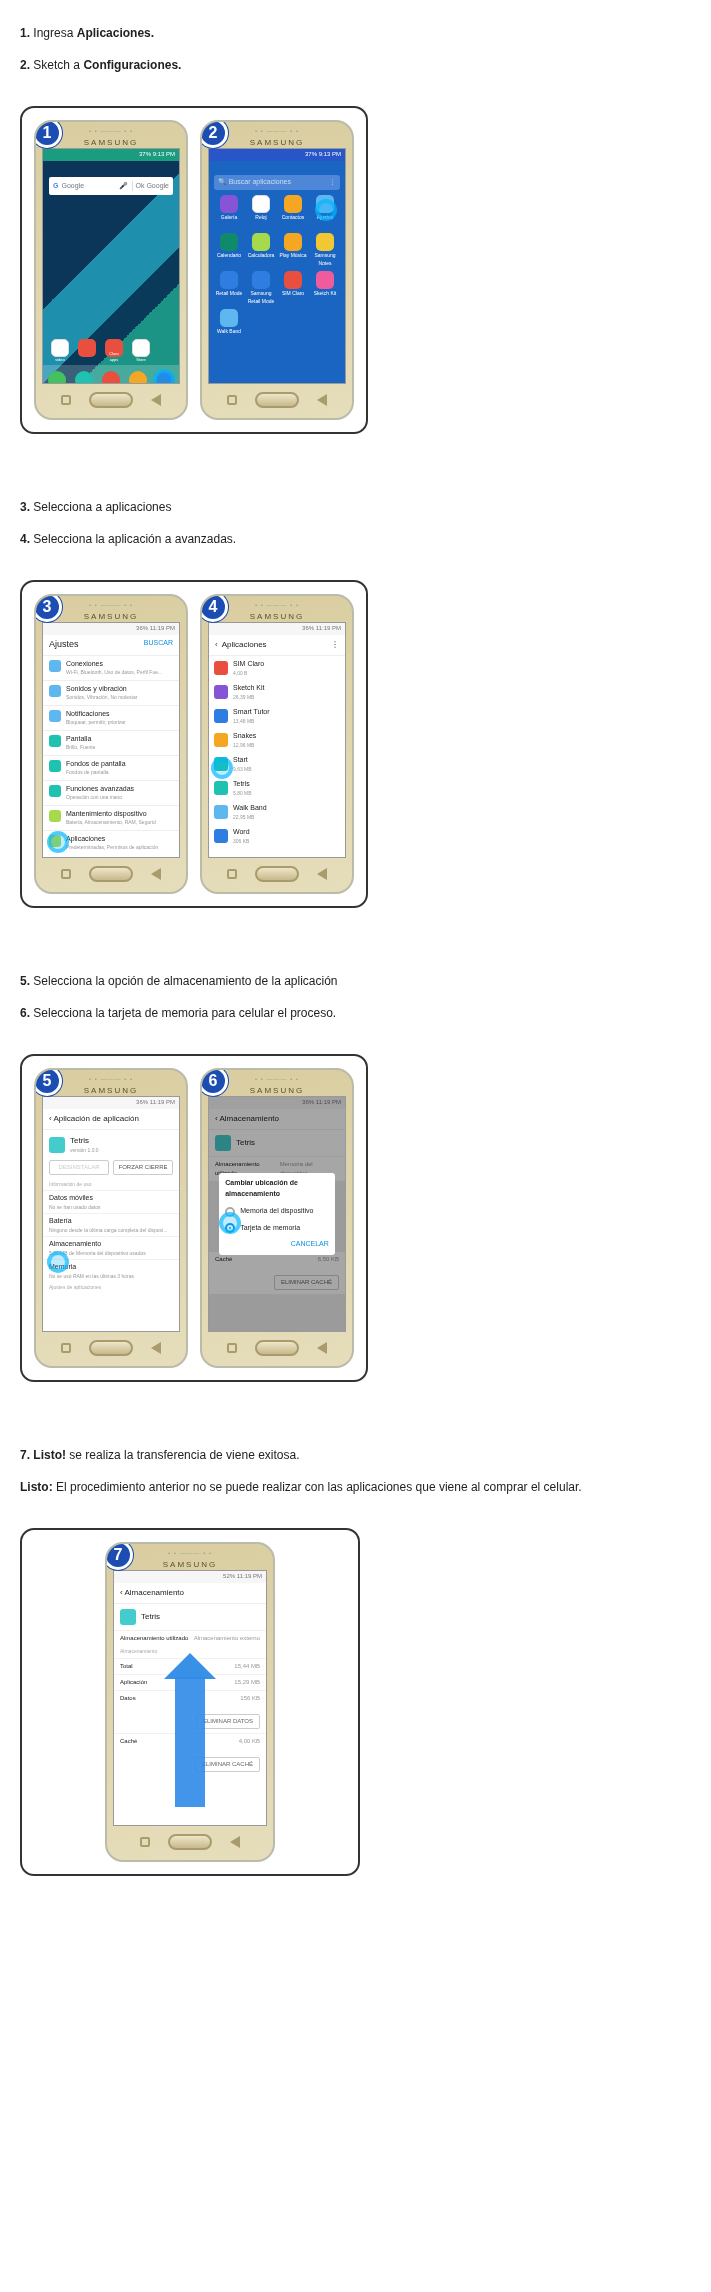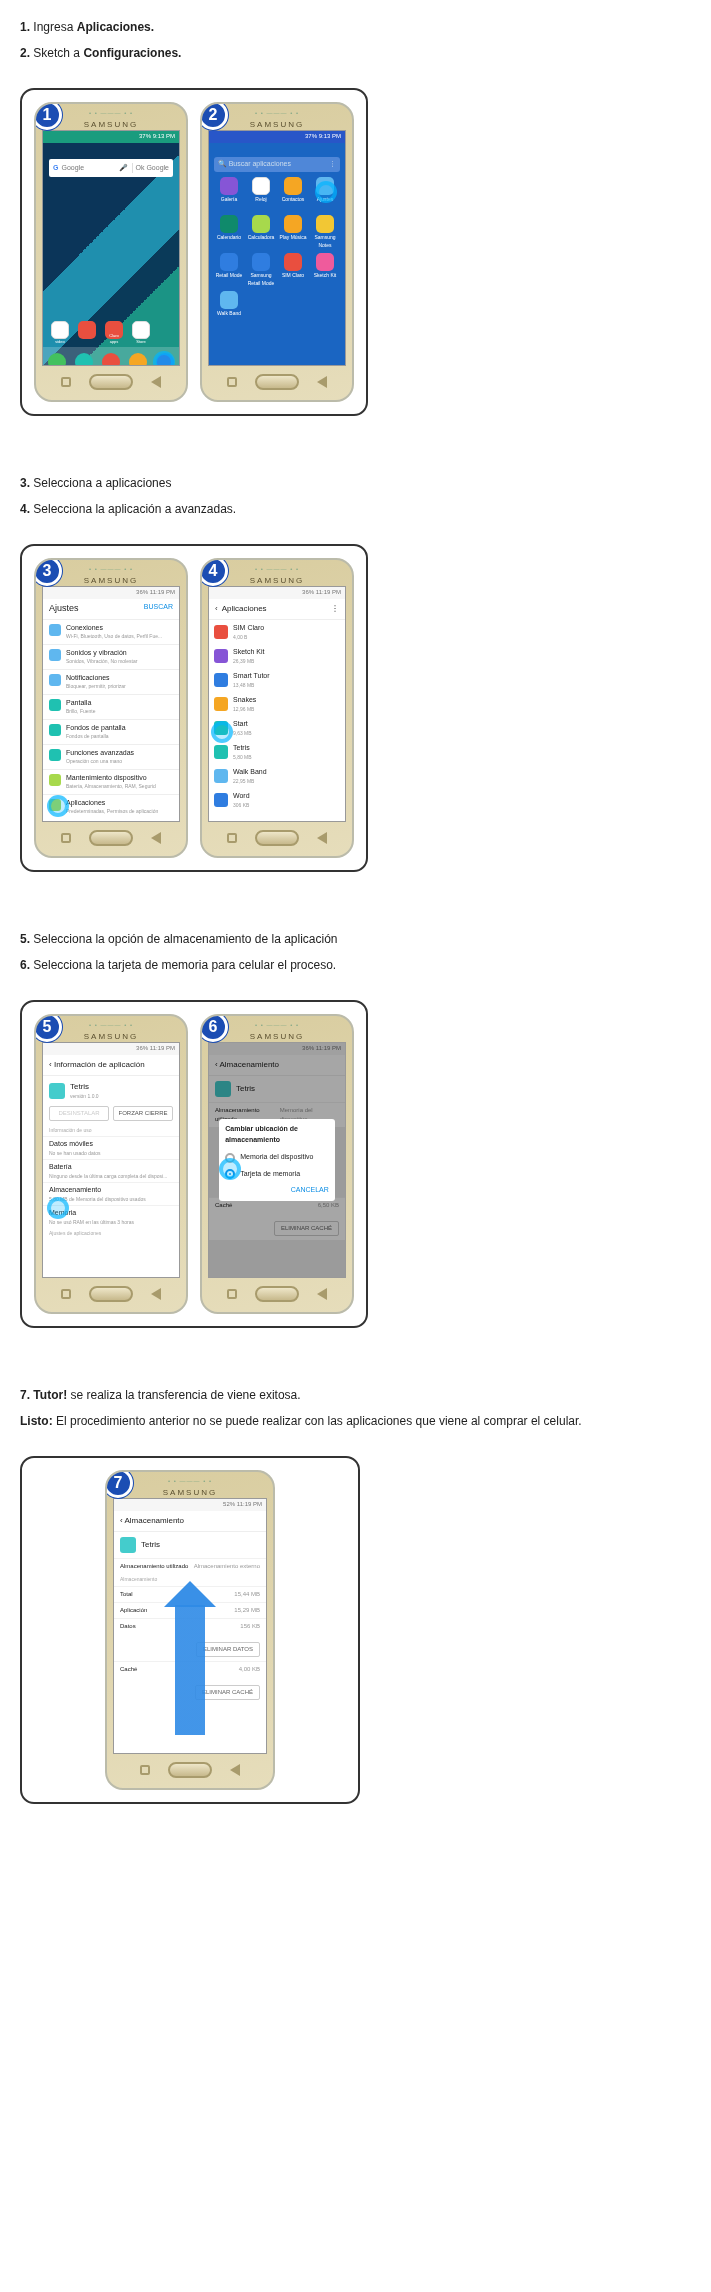--- a/index.html
+++ b/index.html
@@ -5,21 +5,21 @@
   * { box-sizing: border-box; margin: 0; padding: 0; }
   body {
     font-family: Arial, Helvetica, sans-serif;
     font-size: 12px;
     color: #222;
     background: #fff;
     width: 711px;
     padding: 10px 20px 40px 20px;
     line-height: 1.5;
   }
-  .step { margin: 8px 0; }
+  .step { margin: 14px 0; }
   .step .num { font-weight: bold; display:inline;}
   .step .txt { display:inline;}
   .step .bold { font-weight: bold; display:inline;}
 
   
   .figwrap {
     border: 2px solid #333;
     border-radius: 14px;
     padding: 12px;
     margin: 18px 0 50px 0;
@@ -478,21 +478,21 @@
 <p class="step"><span class="num">6.</span><span class="txt"> Selecciona la tarjeta de memoria para celular el proceso.</span></p>
 
 
 <div class="figwrap"><div class="figrow">
 
   <div class="phone">
     <div class="badge">5</div>
     <div class="phone-top"><span class="dots">• • ——— • •</span><br><span>SAMSUNG</span></div>
     <div class="screen">
       <div class="status wh"><span>36%</span> <span>11:19 PM</span></div>
-      <div class="info-hdr"><span>‹</span> <span>Información de aplicación</span></div>
+      <div class="info-hdr"><span>‹</span> <span>Aplicación de aplicación</span></div>
       <div class="info-app">
             <div class="aicon"></div>
             <div>
               <div class="t">Tetris</div>
               <div class="s">versión 1.0.0</div>
             </div>
           </div>
       <div class="btnrow">
         <div class="b" style="color:#ccc">DESINSTALAR</div>
         <div class="b">FORZAR CIERRE</div>
@@ -565,21 +565,21 @@
     </div>
     <div class="nav">
           <span class="sq"></span>
           <span class="home"></span>
           <span class="bk"></span>
         </div>
   </div>
 </div></div>
 
 
-<p class="step"><span class="num">7.</span> <span class="bold">Tutor!</span><span class="txt"> se realiza la transferencia de viene exitosa.</span></p>
+<p class="step"><span class="num">7.</span> <span class="bold">Listo!</span><span class="txt"> se realiza la transferencia de viene exitosa.</span></p>
 <p class="step"><span class="bold">Listo:</span><span class="txt"> El procedimiento anterior no se puede realizar con las aplicaciones que viene al comprar el celular.</span></p>
 
 
 <div class="figwrap" style="width:340px"><div class="figrow center">
   <div class="phone" style="width:170px;height:320px">
     <div class="badge">7</div>
     <div class="phone-top"><span class="dots">• • ——— • •</span><br><span>SAMSUNG</span></div>
     <div class="screen">
       <div class="status wh"><span>52%</span> <span>11:19 PM</span></div>
       <div class="info-hdr"><span>‹</span> <span>Almacenamiento</span></div>

